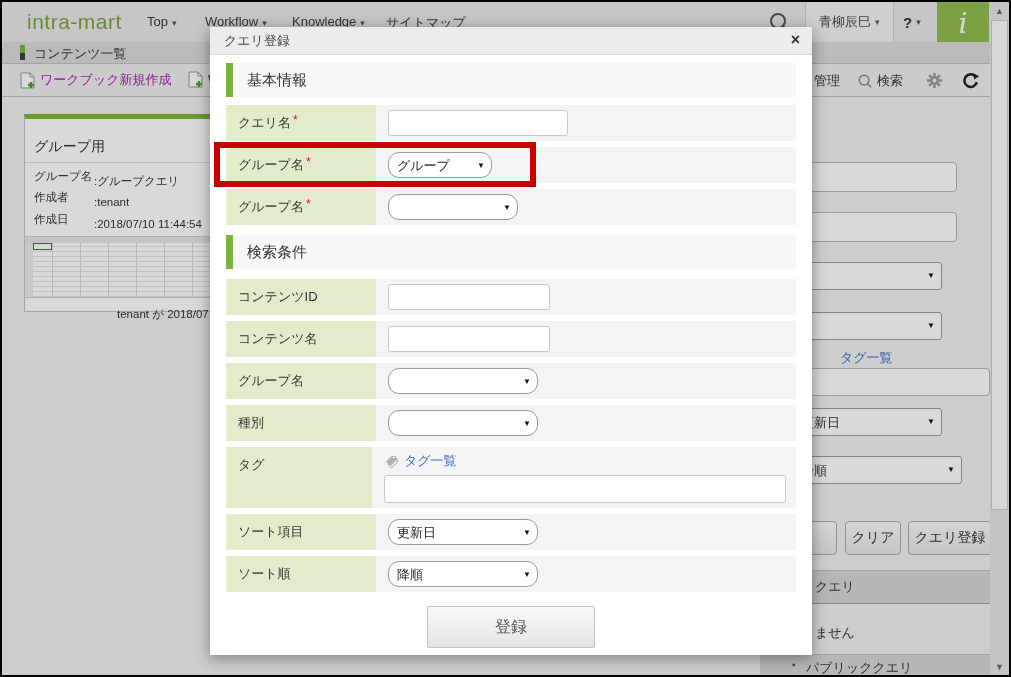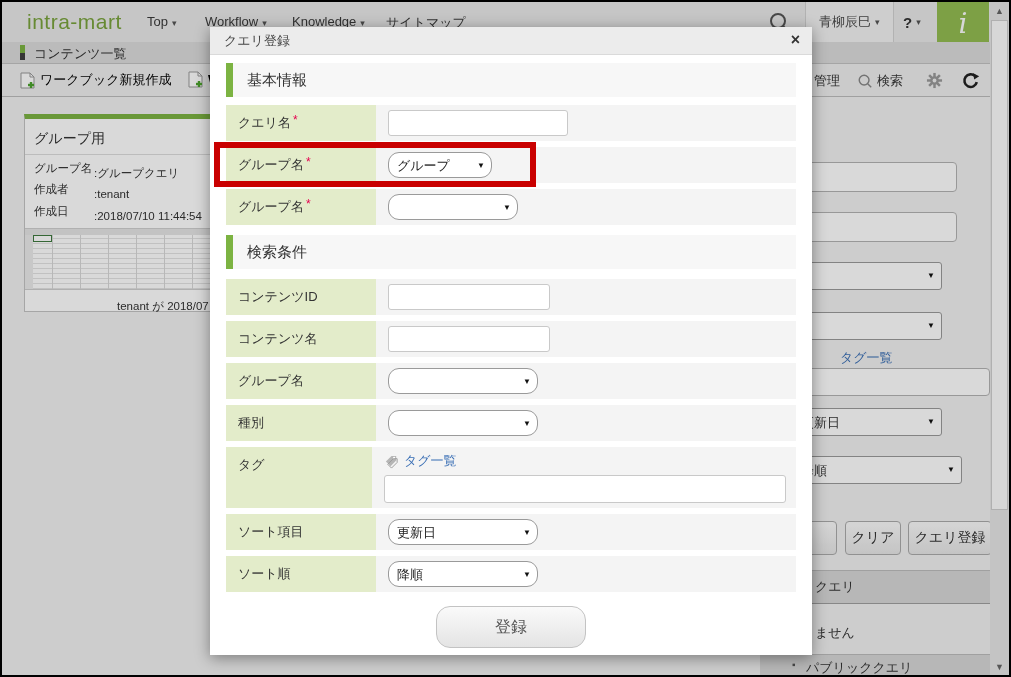--- a/index.html
+++ b/index.html
@@ -25,28 +25,28 @@
 
   .crumb-bar { position:absolute; left:0; top:40px; width:100%; height:22px; background:#dcdcdc;
                border-bottom:1px solid #c2c2c2; }
   .crumb-marker { position:absolute; left:18px; top:3px; width:5px; height:15px;
                   background:linear-gradient(#7cb342 0 55%, #3f3f3f 55% 100%); }
   .crumb-title { position:absolute; left:32px; top:3px; font-size:13px; color:#333; }
 
   .toolbar { position:absolute; left:0; top:62px; width:100%; height:33px; background:#efefef;
              border-bottom:1px solid #bdbdbd; }
   .tb-btn { position:absolute; top:7px; display:flex; align-items:center; gap:5px;
-            font-size:13px; color:#000000; cursor:pointer; white-space:nowrap; }
+            font-size:13px; color:#a21caf; cursor:pointer; white-space:nowrap; }
   .tb-right { position:absolute; top:8px; display:flex; align-items:center; gap:4px;
               font-size:13px; color:#333; cursor:pointer; white-space:nowrap; }
 
   
   .card { position:absolute; left:22px; top:112px; width:232px; height:198px; background:#fff;
           border:1px solid #c3c3c3; border-top:5px solid #7cb342; }
-  .card-title { padding:11px 9px 6px; font-size:14px; color:#333; border-bottom:1px solid #ddd;font-family:Liberation Mono, monospace; }
+  .card-title { padding:19px 9px 6px; font-size:14px; color:#333; border-bottom:1px solid #ddd;font-family:Liberation Mono, monospace; }
   .card-fields { padding:5px 9px 4px; font-size:11.5px; color:#333; line-height:1.45; }
   .cf-label { display:inline-block; width:60px; white-space:nowrap; overflow:hidden; }
   .sheet { position:relative; height:62px; border-top:1px solid #cfcfcf; border-bottom:1px solid #cfcfcf;
            background-color:#fff;
            background-image:
              linear-gradient(#e6e6e6,#e6e6e6),
              linear-gradient(#ececec,#ececec),
              repeating-linear-gradient(to right, transparent 0 27px, #d9d9d9 27px 28px),
              repeating-linear-gradient(to bottom, transparent 0 4px, #e3e3e3 4px 5px);
            background-size:100% 6px, 8px 100%, 100% 100%, 100% 100%;
@@ -97,21 +97,21 @@
   .ffield.col { flex-direction:column; align-items:flex-start; justify-content:center; gap:5px; }
   .txt-input { height:26px; border:1px solid #c9c9c9; border-radius:3px; background:#fff;
                font-size:13px; padding:0 6px; outline:none; font-family:inherit; }
   .w180 { width:180px; } .w162 { width:162px; } .w402 { width:402px; height:28px; }
   .mselect { position:relative; background:#fff; border:1px solid #9a9a9a; border-radius:11px;
              height:26px; font-size:13px; color:#222; padding:4px 22px 0 8px; cursor:pointer; }
   .mselect .sel-arrow { position:absolute; right:6px; top:8px; font-size:8px; color:#111; }
   .msel-104 { width:104px; } .msel-130 { width:130px; } .msel-150 { width:150px; }
   .tag-link { display:flex; align-items:center; gap:5px; font-size:13px; color:#3a6fb5; cursor:pointer; }
   .submit-wrap { margin-top:14px; text-align:center; }
-  .submit-btn { width:150px; height:42px; border:1px solid #c3c3c3; border-radius:14px;
+  .submit-btn { width:168px; height:42px; border:1px solid #c3c3c3; border-radius:2px;
                 background:linear-gradient(#fafafa,#e4e4e4); font-size:16px; color:#555;
                 cursor:pointer; font-family:inherit; }
 
   
   .red-highlight { position:absolute; left:212px; top:140px; width:322px; height:45px;
                    border:6px solid #c90000; z-index:11; }
 </style>
 </head>
 <body>
 

